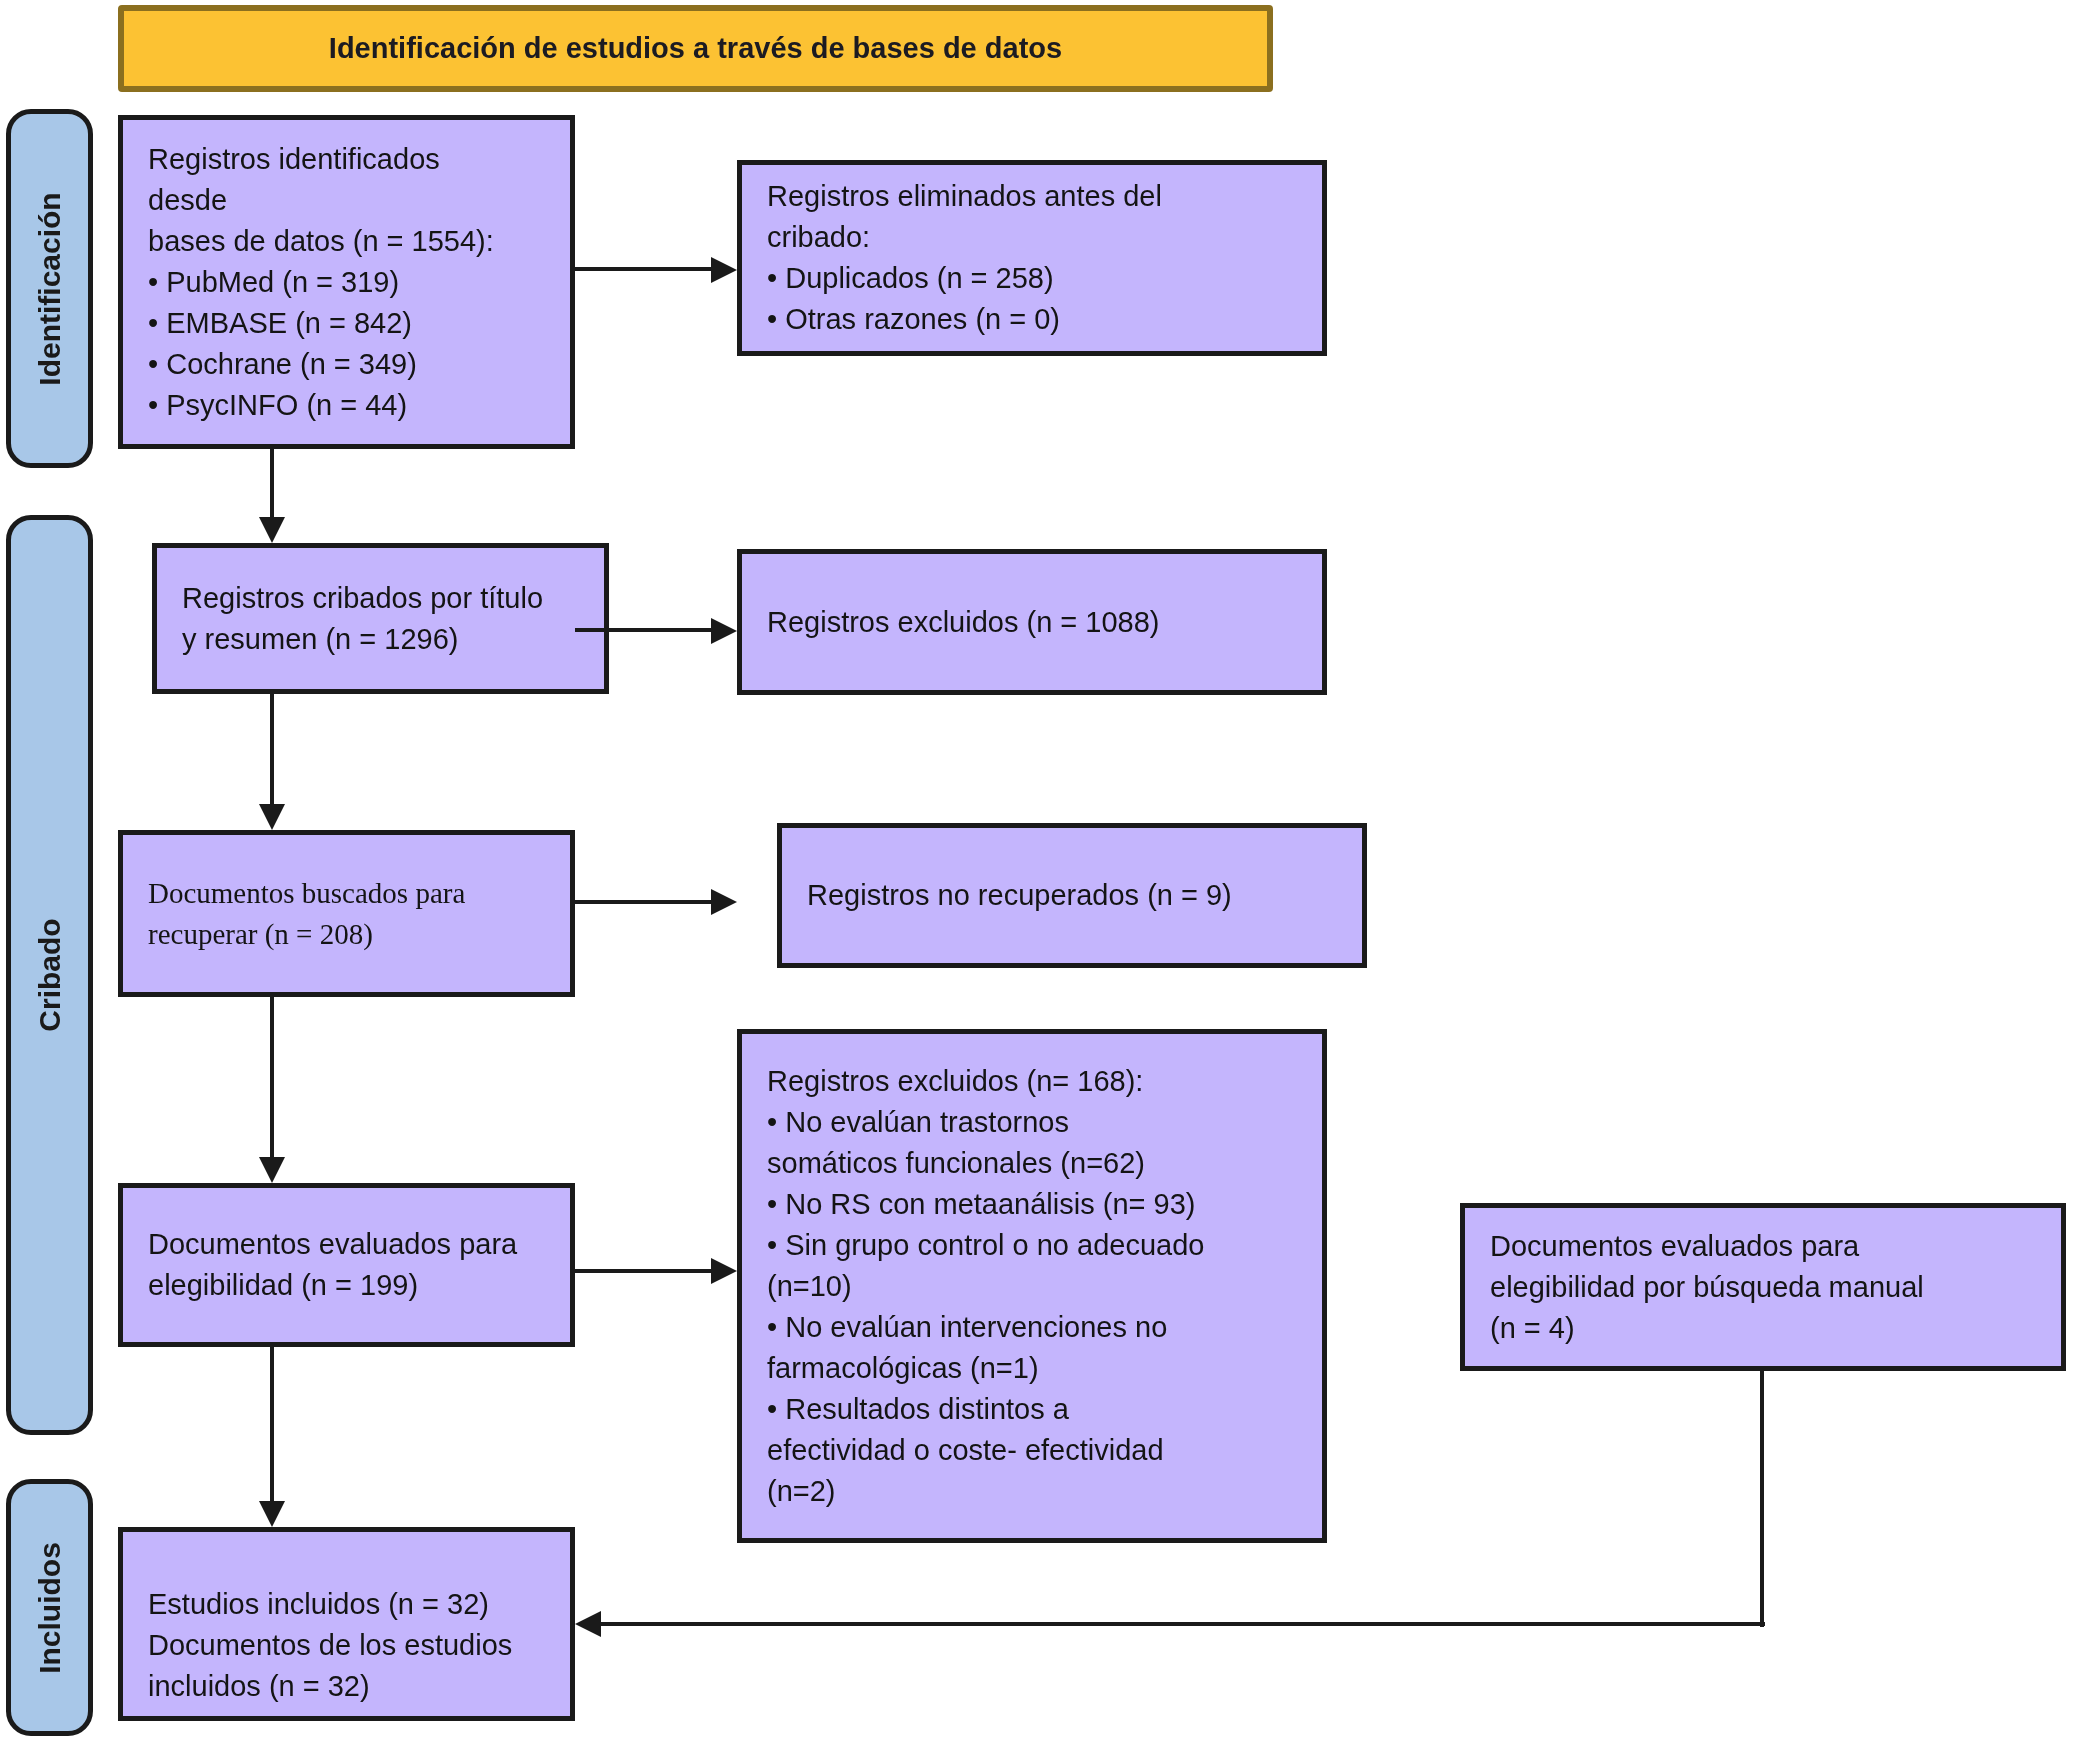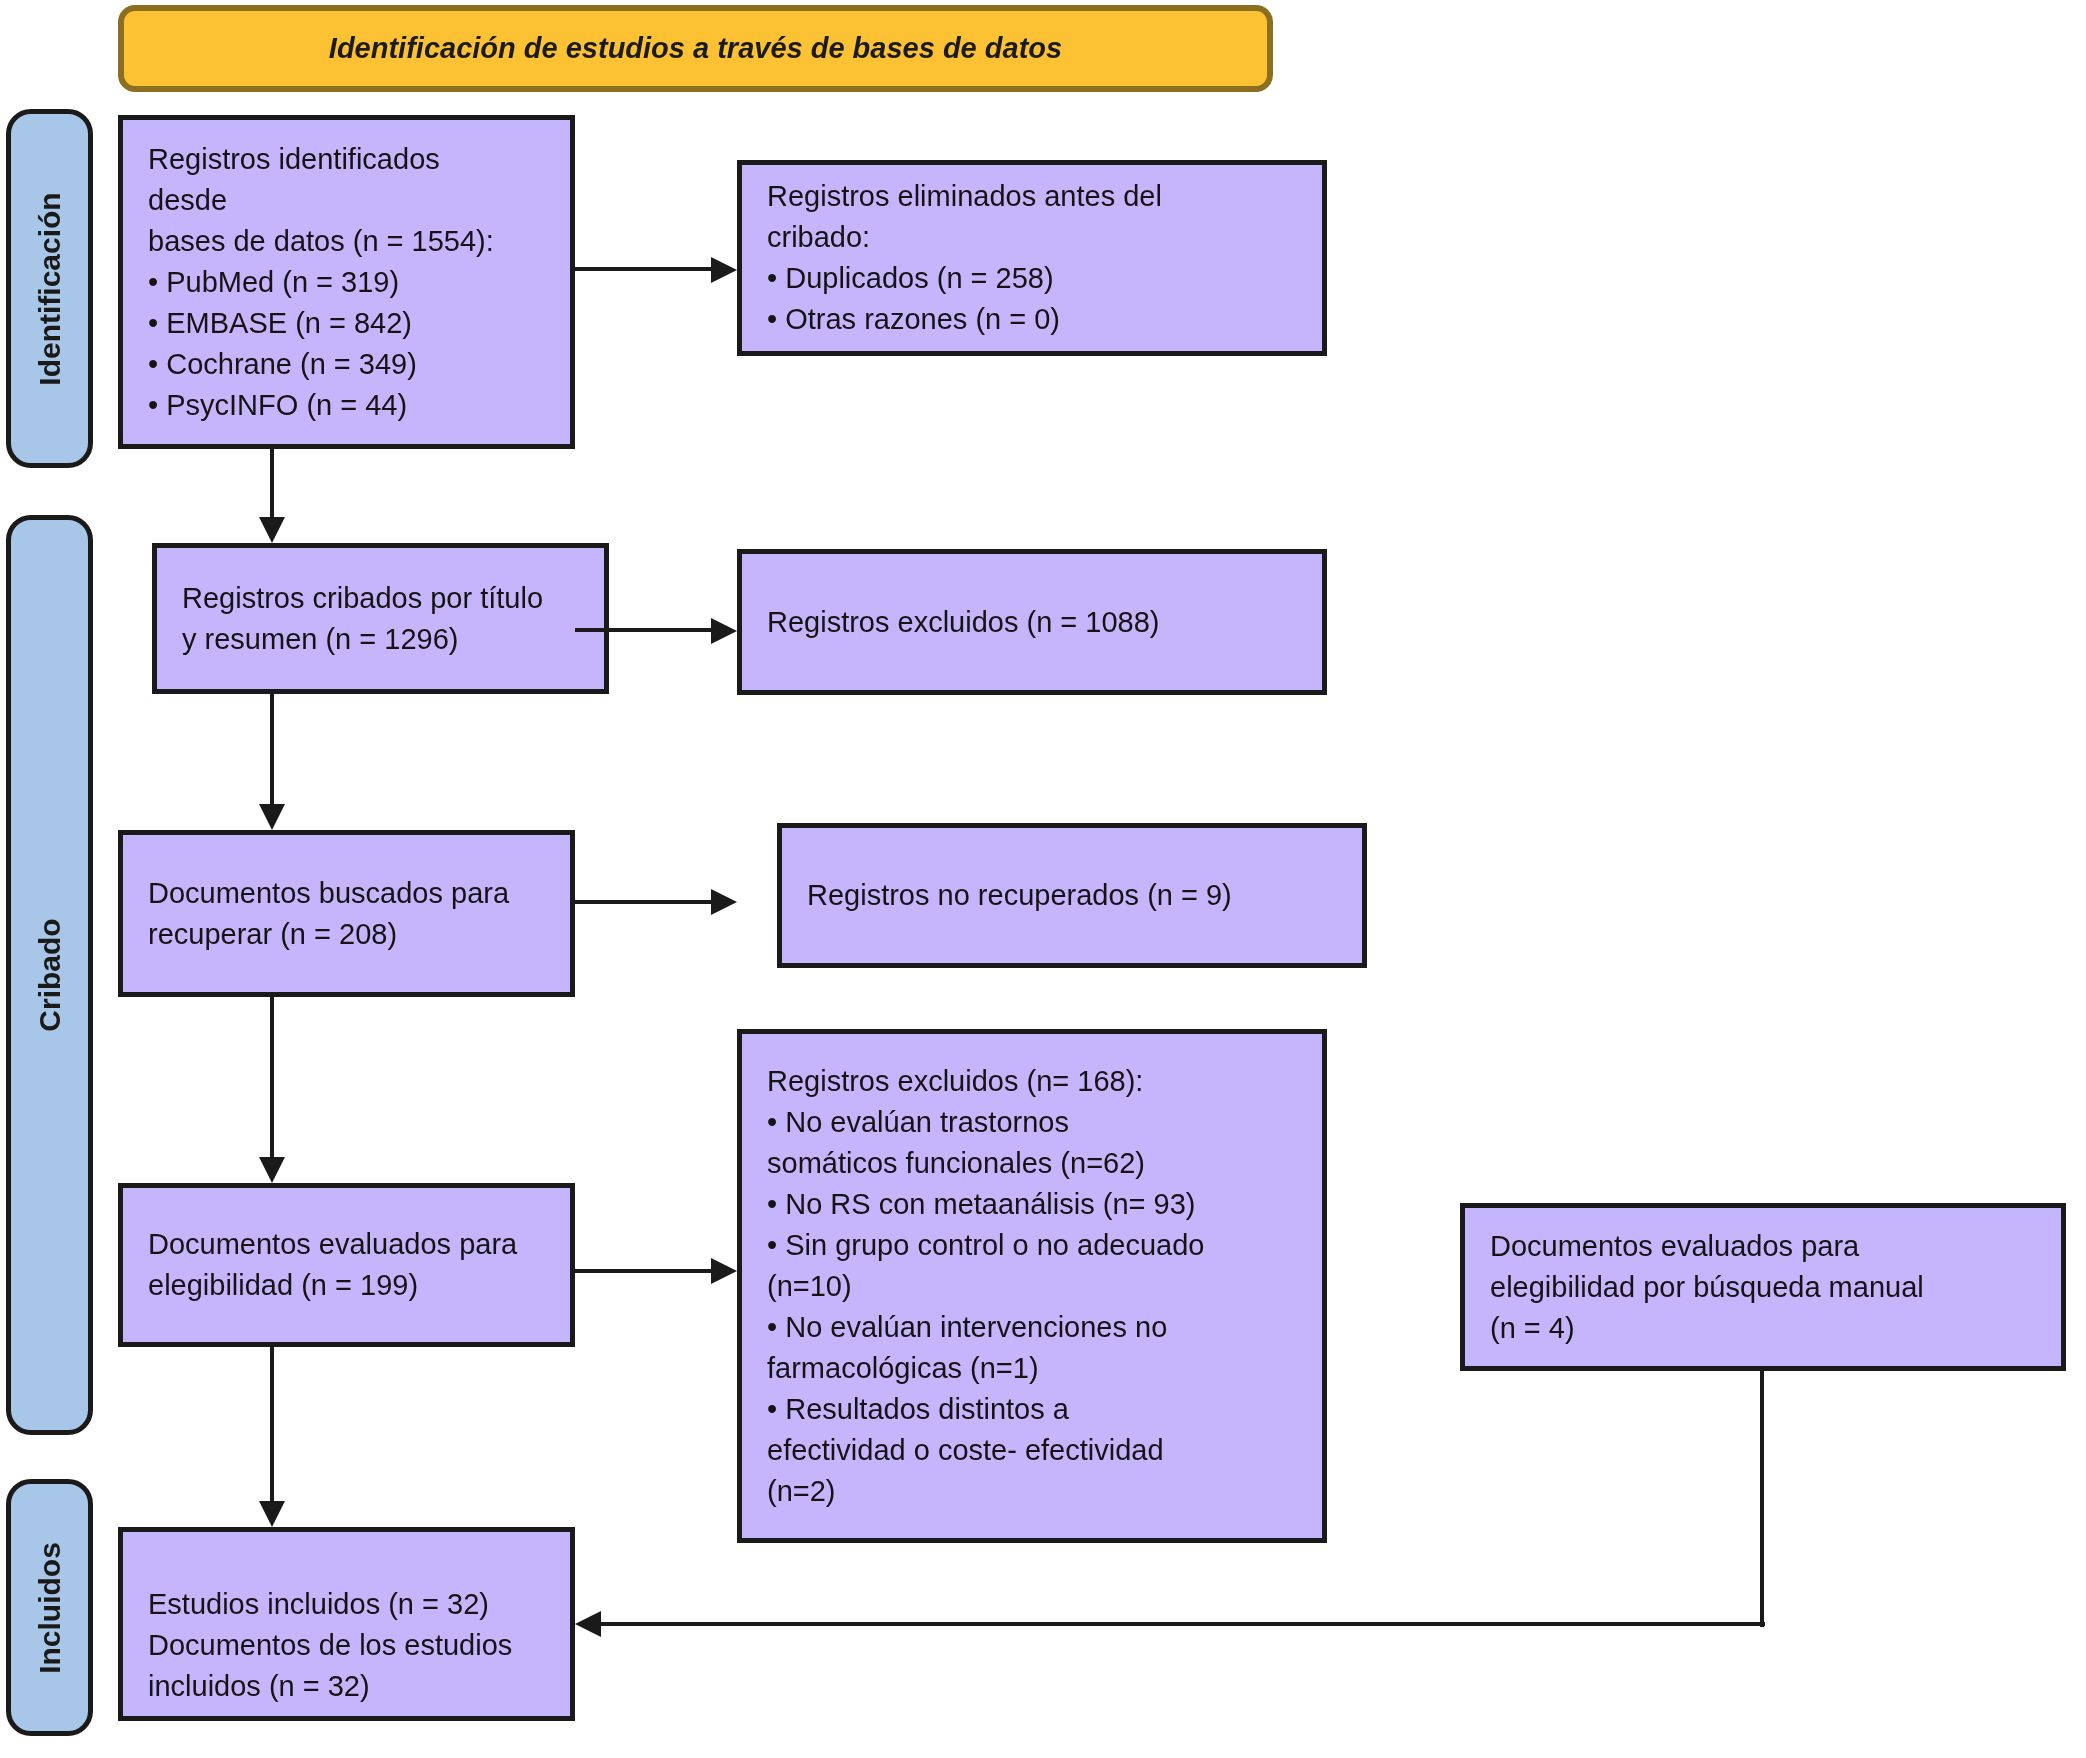--- a/index.html
+++ b/index.html
@@ -8,24 +8,23 @@
     width:2087px;height:1759px;
     background:#ffffff;
     font-family:"Liberation Sans", sans-serif;
     color:#1a1a1a;
     overflow:hidden;
   }
   .hdr{
     position:absolute;
     background:#FCC233;
     border:6.2px solid #8B6F1F;
-    border-radius:17px;
+    border-radius:4px;
     display:flex;align-items:center;justify-content:center;
     box-sizing:border-box;
-    font-style:italic;
   }
   .hdr span{
     font-size:29px;font-weight:bold;color:#1C1B22;white-space:nowrap;
   }
   .stage{
     position:absolute;
     background:#A8C7E8;
     border:5.6px solid #1A1A1A;
     border-radius:25px;
     display:flex;align-items:center;justify-content:center;
@@ -96,21 +95,21 @@
 • EMBASE (n = 842)
 • Cochrane (n = 349)
 • PsycINFO (n = 44)</div>
   </div>
 
   <div class="box" style="left:118px;top:543px;width:457px;height:151px;margin-left:34px;">
     <div class="box-text">Registros cribados por título
 y resumen (n = 1296)</div>
   </div>
 
-  <div class="box" style="left:118px;top:830px;width:457px;height:167px;">
+  <div class="box" style="left:118px;top:830px;width:457px;height:167px;font-family:Liberation Serif, serif;">
     <div class="box-text">Documentos buscados para
 recuperar (n = 208)</div>
   </div>
 
   <div class="box" style="left:118px;top:1183px;width:457px;height:164px;">
     <div class="box-text">Documentos evaluados para
 elegibilidad (n = 199)</div>
   </div>
 
   <div class="box" style="left:118px;top:1527px;width:457px;height:194px;align-items:flex-end;">

